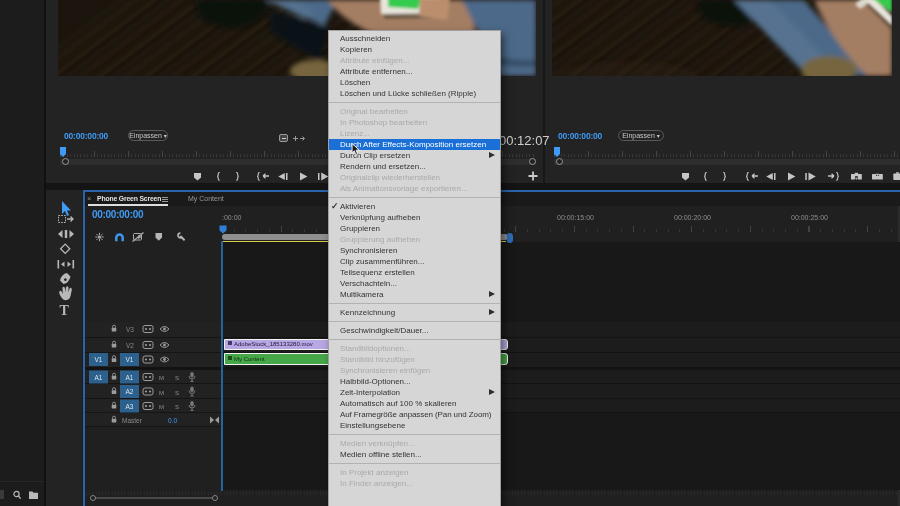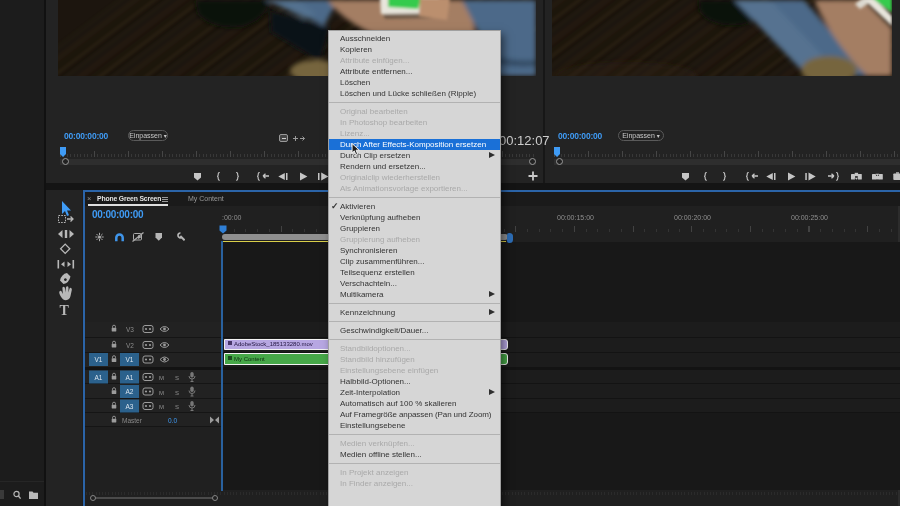--- a/index.html
+++ b/index.html
@@ -425,21 +425,21 @@
 <div class="mi">Teilsequenz erstellen</div>
 <div class="mi">Verschachteln...</div>
 <div class="mi">Multikamera<span class="arr"></span></div>
 <div class="sep"></div>
 <div class="mi">Kennzeichnung<span class="arr"></span></div>
 <div class="sep"></div>
 <div class="mi">Geschwindigkeit/Dauer...</div>
 <div class="sep"></div>
 <div class="mi d">Standbildoptionen...</div>
 <div class="mi d">Standbild hinzufügen</div>
-<div class="mi d">Einstellungsebene einfügen</div>
+<div class="mi d">Synchronisieren einfügen</div>
 <div class="mi">Halbbild-Optionen...</div>
 <div class="mi">Zeit-Interpolation<span class="arr"></span></div>
 <div class="mi">Automatisch auf 100 % skalieren</div>
 <div class="mi" style="letter-spacing:-0.1px">Auf Framegröße anpassen (Pan und Zoom)</div>
 <div class="mi">Einstellungsebene</div>
 <div class="sep"></div>
 <div class="mi d">Medien verknüpfen...</div>
 <div class="mi">Medien offline stellen...</div>
 <div class="sep"></div>
 <div class="mi d">In Projekt anzeigen</div>

